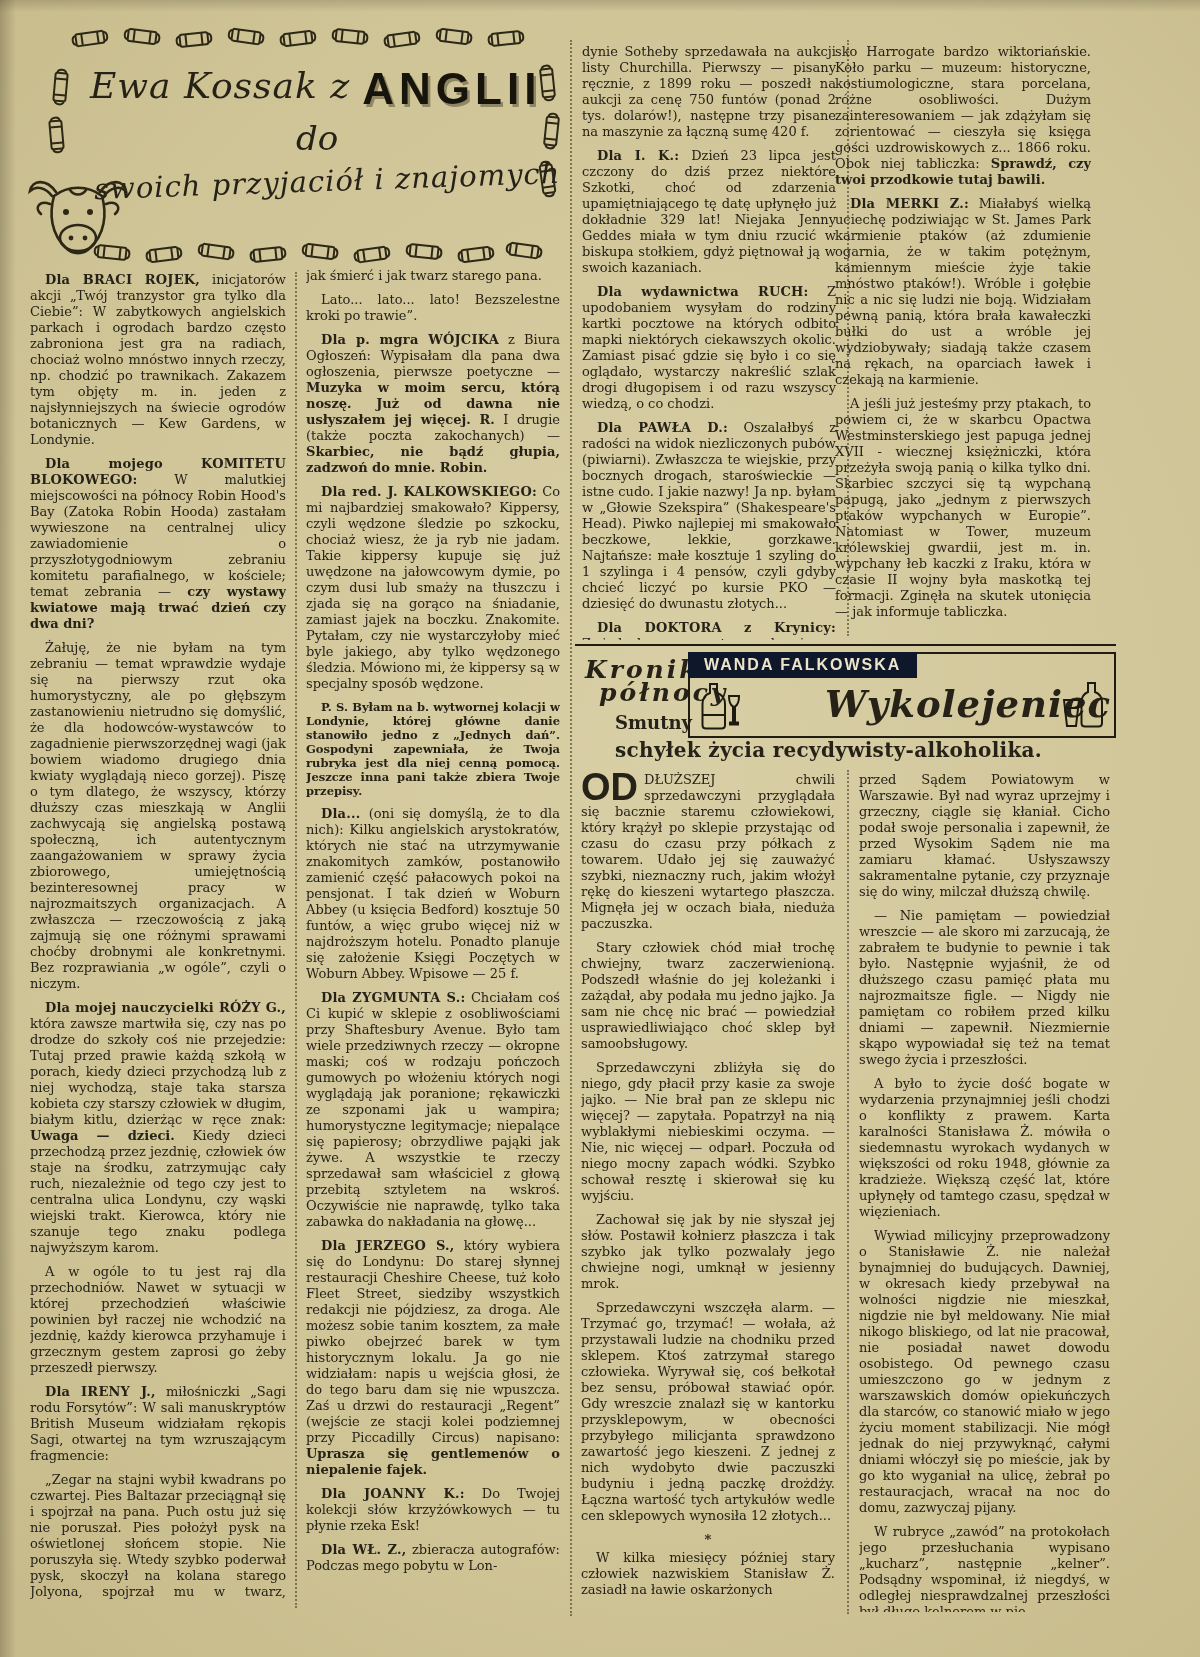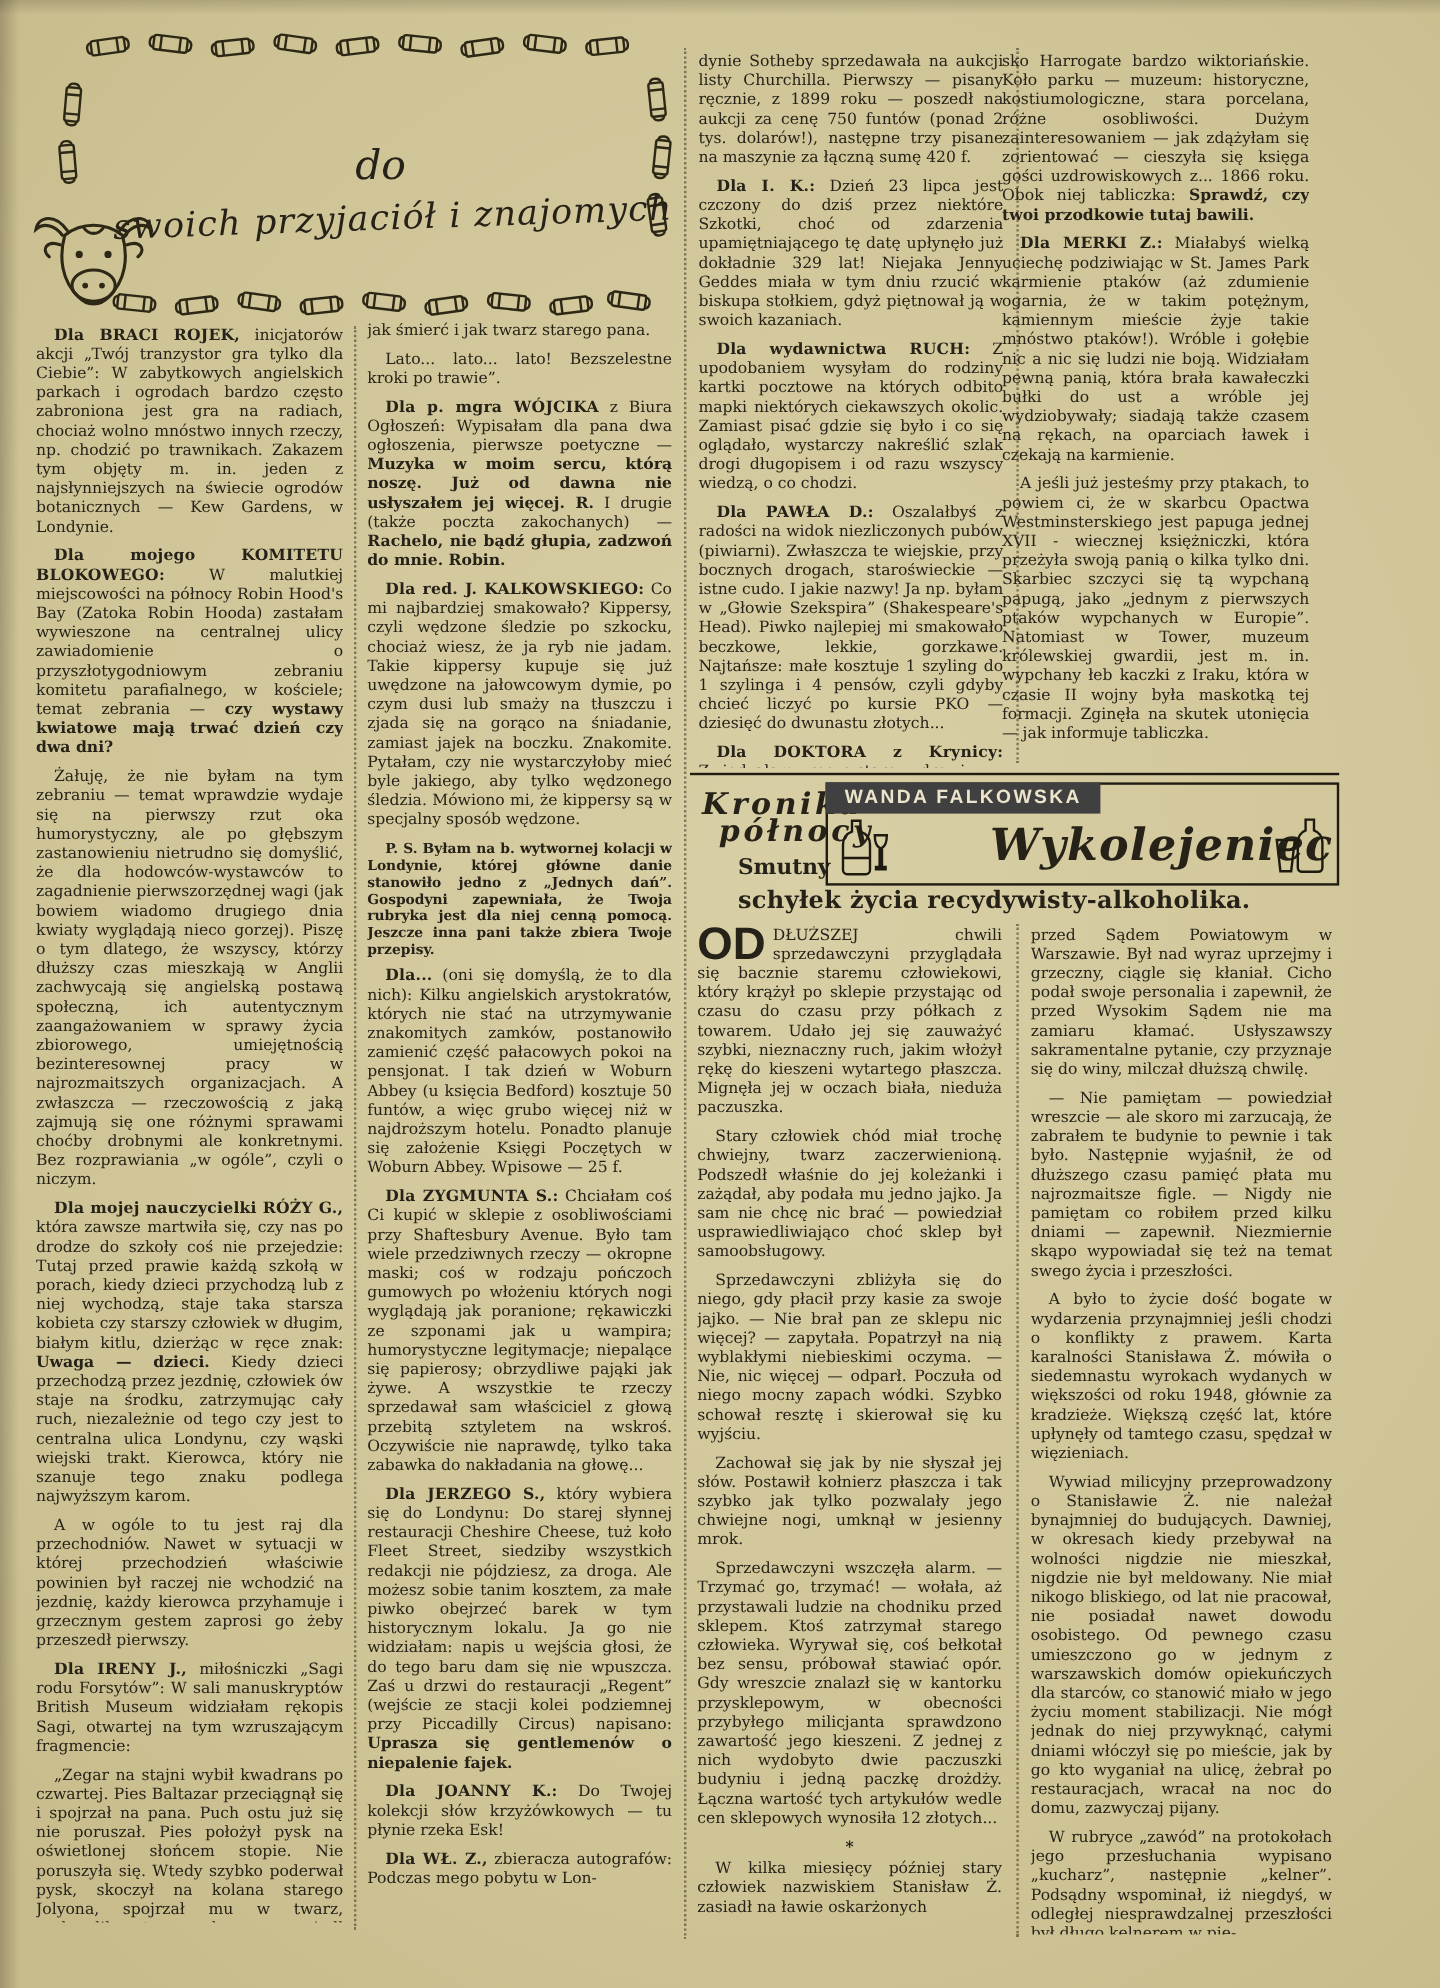--- a/index.html
+++ b/index.html
@@ -45,21 +45,21 @@
   #sep2{left:570px;top:40px;height:1576px}
   #sep3{left:847px;top:40px;height:596px}
   #sep4{left:847px;top:770px;height:844px}
 
   
   .kronika{position:absolute;left:575px;top:644px;width:541px;height:972px;border-top:2.5px solid #201c12}
   .k-label{position:absolute;left:10px;top:12px;font-style:italic;font-weight:bold;font-size:25px;line-height:23px;letter-spacing:3px}
   .k-label .l2{margin-left:14px}
   .k-smutny{position:absolute;left:40px;top:66px;font-weight:bold;font-size:18px}
   .k-box{position:absolute;left:113px;top:6px;width:424px;height:82px;border:2px solid #201c12}
-  .k-bar{position:absolute;left:-2px;top:-2px;height:26px;background:#404040;color:#ece5cb;
+  .k-bar{position:absolute;left:-2px;top:-2px;height:26px;background:#0f172a;color:#ece5cb;
     font-family:"Liberation Sans",sans-serif;font-weight:bold;font-size:16px;letter-spacing:2px;line-height:26px;padding:0 16px}
   .k-title{position:absolute;left:135px;top:28px;font-weight:bold;font-size:37px;letter-spacing:1px}
   .k-icon-left{position:absolute;left:10px;top:28px}
   .k-icon-right{position:absolute;right:8px;top:26px}
   .k-sub{position:absolute;left:40px;top:92px;font-weight:bold;font-size:20px;letter-spacing:0.3px}
   #kcol1{left:6px;top:126px;width:254px;height:840px}
   #kcol2{left:284px;top:126px;width:251px;height:840px}
 
   .pagenum{position:absolute;left:24px;top:1656px;font-family:"Liberation Sans",sans-serif;font-weight:bold;font-size:32px;color:#1d1a12}
 </style>
@@ -96,20 +96,23 @@
       <use href="#scrl" transform="translate(160,221) rotate(8,18,9)"></use>
       <use href="#scrl" transform="translate(212,224) rotate(-6,18,9)"></use>
       <use href="#scrl" transform="translate(264,221) rotate(7,18,9)"></use>
       <use href="#scrl" transform="translate(316,224) rotate(-8,18,9)"></use>
       <use href="#scrl" transform="translate(368,221) rotate(6,18,9)"></use>
       <use href="#scrl" transform="translate(420,224) rotate(-7,18,9)"></use>
       <use href="#scrl" transform="translate(468,220) rotate(8,18,9)"></use>
       <use href="#scrl" transform="translate(4,56) rotate(95,18,9)"></use>
       <use href="#scrl" transform="translate(0,104) rotate(85,18,9)"></use>
     </svg>
+    <div class="h-line1">
+      <span class="script ewa">Ewa Kossak z</span><span class="anglii">ANGLII</span>
+    </div>
     <div class="script h-do">do</div>
     <div class="script h-line3">swoich przyjaciół i znajomych</div>
     <svg class="cow" width="104" height="96" viewBox="0 0 104 96">
       <g fill="none" stroke="#2d2816" stroke-width="2.6" stroke-linecap="round">
         <path d="M30,20 C20,6 6,8 4,19 C11,13 20,16 26,24"></path>
         <path d="M74,20 C84,6 98,8 100,19 C93,13 84,16 78,24"></path>
         <path d="M24,32 C13,28 8,36 15,42"></path>
         <path d="M80,32 C91,28 96,36 89,42"></path>
         <path d="M28,24 C23,42 25,62 40,76 C46,83 58,83 64,76 C79,62 81,42 76,24 C62,13 42,13 28,24 Z"></path>
         <path d="M44,18 C48,24 56,24 60,18"></path>
@@ -129,21 +132,21 @@
       <p><b class="lead">Dla mojego KOMITETU BLOKOWEGO:</b> W malutkiej miejscowości na północy Robin Hood's Bay (Zatoka Robin Hooda) zastałam wywieszone na centralnej ulicy zawiadomienie o przyszłotygodniowym zebraniu komitetu parafialnego, w kościele; temat zebrania — <b>czy wystawy kwiatowe mają trwać dzień czy dwa dni?</b></p>
       <p>Żałuję, że nie byłam na tym zebraniu — temat wprawdzie wydaje się na pierwszy rzut oka humorystyczny, ale po głębszym zastanowieniu nietrudno się domyślić, że dla hodowców-wystawców to zagadnienie pierwszorzędnej wagi (jak bowiem wiadomo drugiego dnia kwiaty wyglądają nieco gorzej). Piszę o tym dlatego, że wszyscy, którzy dłuższy czas mieszkają w Anglii zachwycają się angielską postawą społeczną, ich autentycznym zaangażowaniem w sprawy życia zbiorowego, umiejętnością bezinteresownej pracy w najrozmaitszych organizacjach. A zwłaszcza — rzeczowością z jaką zajmują się one różnymi sprawami choćby drobnymi ale konkretnymi. Bez rozprawiania „w ogóle”, czyli o niczym.</p>
       <p><b class="lead">Dla mojej nauczycielki RÓŻY G.,</b> która zawsze martwiła się, czy nas po drodze do szkoły coś nie przejedzie: Tutaj przed prawie każdą szkołą w porach, kiedy dzieci przychodzą lub z niej wychodzą, staje taka starsza kobieta czy starszy człowiek w długim, białym kitlu, dzierżąc w ręce znak: <b>Uwaga — dzieci.</b> Kiedy dzieci przechodzą przez jezdnię, człowiek ów staje na środku, zatrzymując cały ruch, niezależnie od tego czy jest to centralna ulica Londynu, czy wąski wiejski trakt. Kierowca, który nie szanuje tego znaku podlega najwyższym karom.</p>
       <p>A w ogóle to tu jest raj dla przechodniów. Nawet w sytuacji w której przechodzień właściwie powinien był raczej nie wchodzić na jezdnię, każdy kierowca przyhamuje i grzecznym gestem zaprosi go żeby przeszedł pierwszy.</p>
       <p><b class="lead">Dla IRENY J.,</b> miłośniczki „Sagi rodu Forsytów”: W sali manuskryptów British Museum widziałam rękopis Sagi, otwartej na tym wzruszającym fragmencie:</p>
       <p>„Zegar na stajni wybił kwadrans po czwartej. Pies Baltazar przeciągnął się i spojrzał na pana. Puch ostu już się nie poruszał. Pies położył pysk na oświetlonej słońcem stopie. Nie poruszyła się. Wtedy szybko poderwał pysk, skoczył na kolana starego Jolyona, spojrzał mu w twarz, zaskomlił; potem, zeskoczywszy, siadł na tylnych łapach, patrząc w górę. I nagle zawył długo, przeciągle.</p>
     </div>
   <div id="col2" class="col">
       <p class="noindent">jak śmierć i jak twarz starego pana.</p>
       <p>Lato... lato... lato! Bezszelestne kroki po trawie”.</p>
-      <p><b class="lead">Dla p. mgra WÓJCIKA</b> z Biura Ogłoszeń: Wypisałam dla pana dwa ogłoszenia, pierwsze poetyczne — <b>Muzyka w moim sercu, którą noszę. Już od dawna nie usłyszałem jej więcej. R.</b> I drugie (także poczta zakochanych) — <b>Rachelo, nie bądź głupia, zadzwoń do mnie. Robin.</b></p>
+      <p><b class="lead">Dla p. mgra WÓJCIKA</b> z Biura Ogłoszeń: Wypisałam dla pana dwa ogłoszenia, pierwsze poetyczne — <b>Muzyka w moim sercu, którą noszę. Już od dawna nie usłyszałem jej więcej. R.</b> I drugie (także poczta zakochanych) — <b>Skarbiec, nie bądź głupia, zadzwoń do mnie. Robin.</b></p>
       <p><b class="lead">Dla red. J. KALKOWSKIEGO:</b> Co mi najbardziej smakowało? Kippersy, czyli wędzone śledzie po szkocku, chociaż wiesz, że ja ryb nie jadam. Takie kippersy kupuje się już uwędzone na jałowcowym dymie, po czym dusi lub smaży na tłuszczu i zjada się na gorąco na śniadanie, zamiast jajek na boczku. Znakomite. Pytałam, czy nie wystarczyłoby mieć byle jakiego, aby tylko wędzonego śledzia. Mówiono mi, że kippersy są w specjalny sposób wędzone.</p>
       <p class="ps">P. S. Byłam na b. wytwornej kolacji w Londynie, której główne danie stanowiło jedno z „Jednych dań”. Gospodyni zapewniała, że Twoja rubryka jest dla niej cenną pomocą. Jeszcze inna pani także zbiera Twoje przepisy.</p>
       <p><b class="lead">Dla...</b> (oni się domyślą, że to dla nich): Kilku angielskich arystokratów, których nie stać na utrzymywanie znakomitych zamków, postanowiło zamienić część pałacowych pokoi na pensjonat. I tak dzień w Woburn Abbey (u księcia Bedford) kosztuje 50 funtów, a więc grubo więcej niż w najdroższym hotelu. Ponadto planuje się założenie Księgi Poczętych w Woburn Abbey. Wpisowe — 25 f.</p>
       <p><b class="lead">Dla ZYGMUNTA S.:</b> Chciałam coś Ci kupić w sklepie z osobliwościami przy Shaftesbury Avenue. Było tam wiele przedziwnych rzeczy — okropne maski; coś w rodzaju pończoch gumowych po włożeniu których nogi wyglądają jak poranione; rękawiczki ze szponami jak u wampira; humorystyczne legitymacje; niepalące się papierosy; obrzydliwe pająki jak żywe. A wszystkie te rzeczy sprzedawał sam właściciel z głową przebitą sztyletem na wskroś. Oczywiście nie naprawdę, tylko taka zabawka do nakładania na głowę...</p>
       <p><b class="lead">Dla JERZEGO S.,</b> który wybiera się do Londynu: Do starej słynnej restauracji Cheshire Cheese, tuż koło Fleet Street, siedziby wszystkich redakcji nie pójdziesz, za droga. Ale możesz sobie tanim kosztem, za małe piwko obejrzeć barek w tym historycznym lokalu. Ja go nie widziałam: napis u wejścia głosi, że do tego baru dam się nie wpuszcza. Zaś u drzwi do restauracji „Regent” (wejście ze stacji kolei podziemnej przy Piccadilly Circus) napisano: <b>Uprasza się gentlemenów o niepalenie fajek.</b></p>
       <p><b class="lead">Dla JOANNY K.:</b> Do Twojej kolekcji słów krzyżówkowych — tu płynie rzeka Esk!</p>
       <p><b class="lead">Dla WŁ. Z.,</b> zbieracza autografów: Podczas mego pobytu w Lon-</p>
     </div>
   <div id="col3" class="col">
       <p class="noindent">dynie Sotheby sprzedawała na aukcji listy Churchilla. Pierwszy — pisany ręcznie, z 1899 roku — poszedł na aukcji za cenę 750 funtów (ponad 2 tys. dolarów!), następne trzy pisane na maszynie za łączną sumę 420 f.</p>

